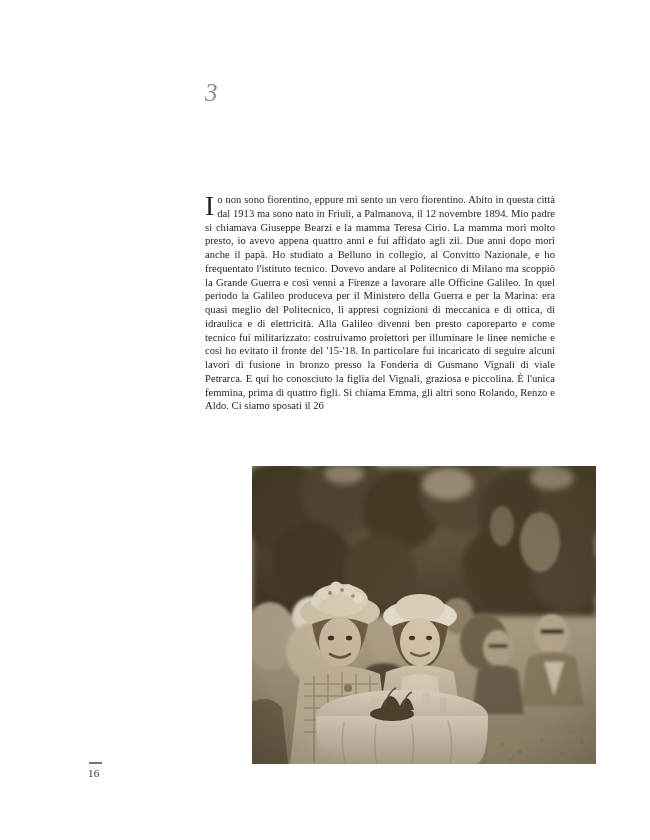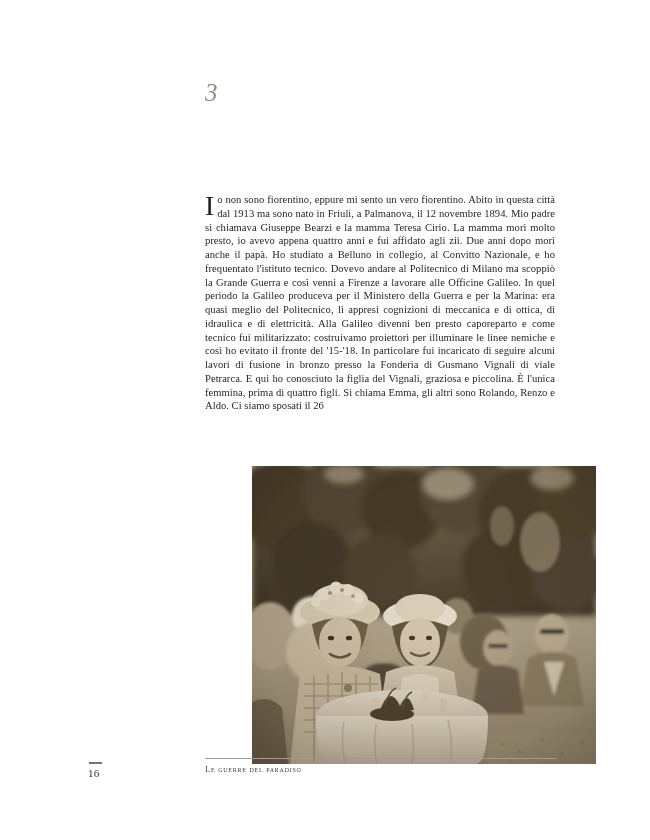--- a/index.html
+++ b/index.html
@@ -368,18 +368,14 @@
       <div class="photo-tone"></div>
     </div>
   </figure>
 
 
   <div class="folio">
     <div class="folio-rule"></div>
     <div class="folio-num">16</div>
   </div>
 
-  <div class="running-head-wrap">
-    <div class="running-rule"></div>
-    <div class="running-head">Le guerre del Paradiso</div>
-  </div>
 
 </div>
 
 </body></html>

